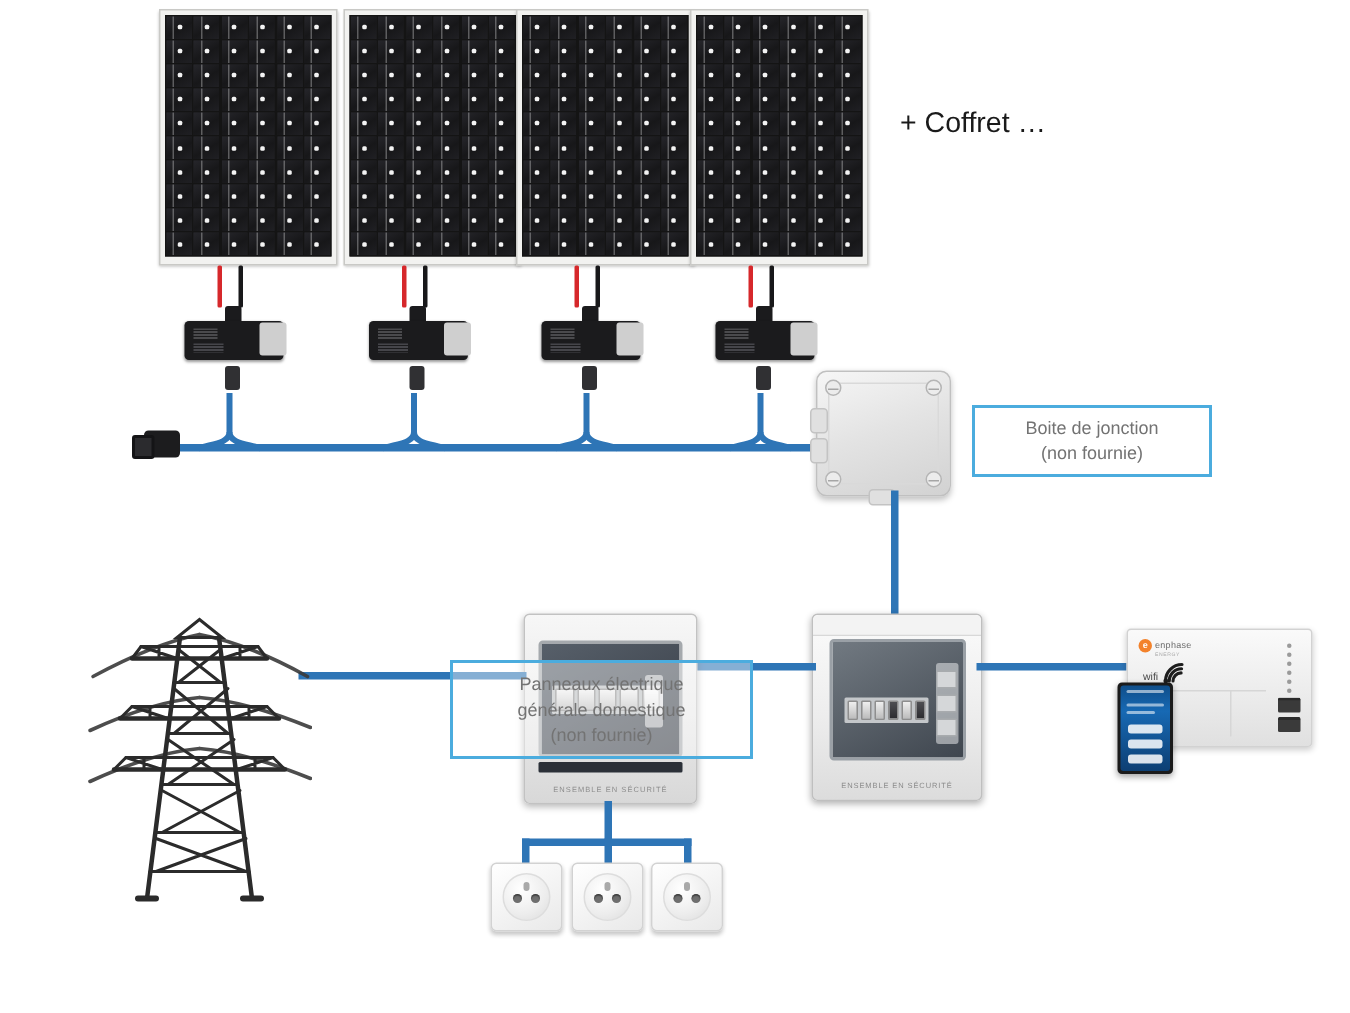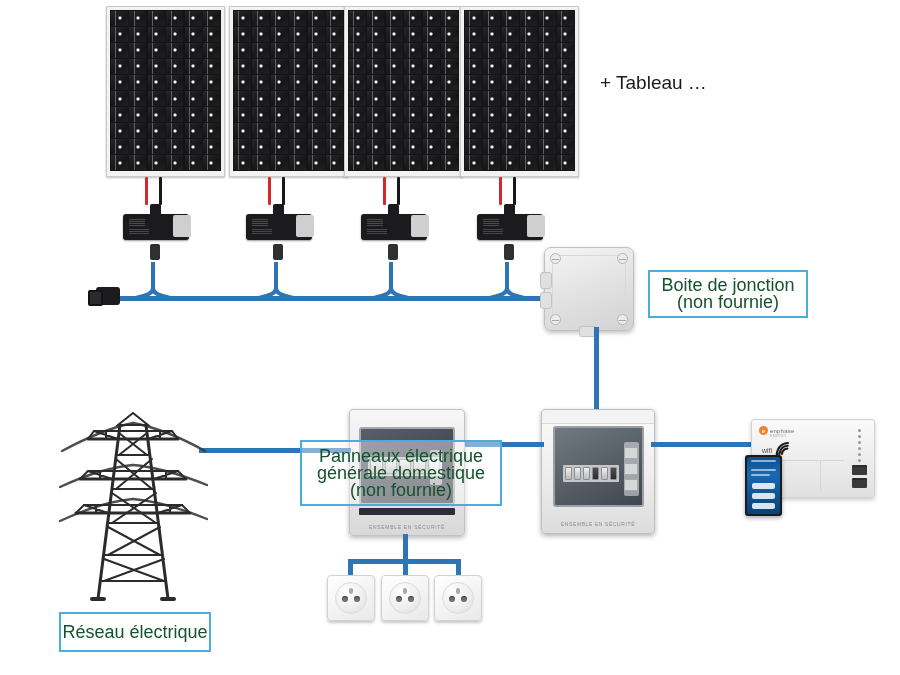--- a/index.html
+++ b/index.html
@@ -118,32 +118,32 @@
   .gw-dot{position:absolute;left:12px;top:64%;width:5px;height:5px;border-radius:50%;
       border:1px solid #b4b4b4;}
   .phone{position:absolute;background:#1b1b1b;border-radius:3px;padding:2px;
       box-shadow:0 2px 4px rgba(0,0,0,.35);}
   .phone-screen{width:100%;height:100%;background:linear-gradient(180deg,#0f4e8a,#1769b4 30%,#0d3f73);
       border-radius:2px;position:relative;overflow:hidden;}
   .phone-line{position:absolute;left:4px;right:4px;height:2px;background:rgba(255,255,255,.55);border-radius:1px;}
   .phone-btn{position:absolute;left:5px;right:5px;height:6px;background:rgba(255,255,255,.85);border-radius:2px;}
 
   
-  .lbl{position:absolute;border:2px solid #4BACDE;color:#14532d;background:#ffffff;
-       font-size:18px;line-height:17px;text-align:center;
+  .lbl{position:absolute;border:2px solid #4BACDE;color:#737373;background:#ffffff;
+       font-size:12px;line-height:17px;text-align:center;
        display:flex;align-items:center;justify-content:center;box-sizing:border-box;}
   .lbl.ghost{background:rgba(255,255,255,.42);}
   .title{position:absolute;color:#1a1a1a;font-size:19px;}
 </style>
 </head>
 <body>
 
 <div class="stage">
 
-  <div class="title" style="left:600px;top:72px;">+ Tableau …</div>
+  <div class="title" style="left:600px;top:72px;">+ Coffret …</div>
 
   <div class="panel" style="left:106px;top:6px;width:119px;height:171px;">
     <div class="panel-grid">
       <div class="cell"></div>
         <div class="cell"></div>
         <div class="cell"></div>
         <div class="cell"></div>
         <div class="cell"></div>
         <div class="cell"></div>
       <div class="cell"></div>
@@ -640,15 +640,14 @@
   <div class="lbl ghost" style="left:300px;top:440px;width:202px;height:66px;">
     <div>
       <div>Panneaux électrique</div>
       <div>générale domestique</div>
       <div>(non fournie)</div>
     </div>
   </div>
 
 
 
-  <div class="lbl" style="left:59px;top:612px;width:152px;height:40px;">Réseau électrique</div>
 
 </div>
 
 </body></html>

